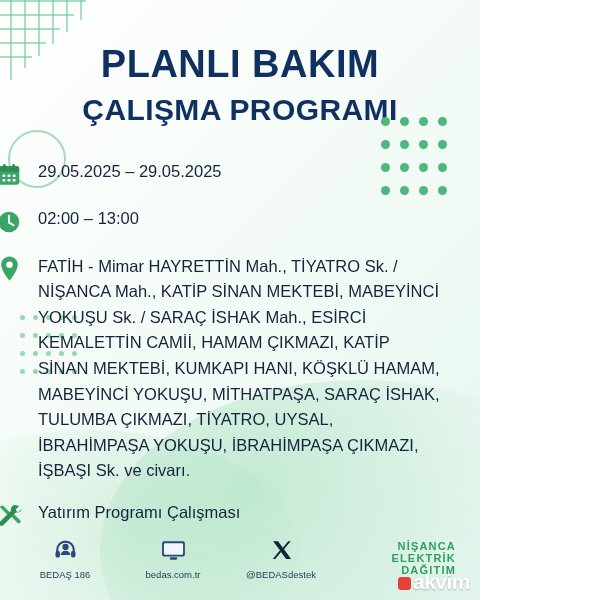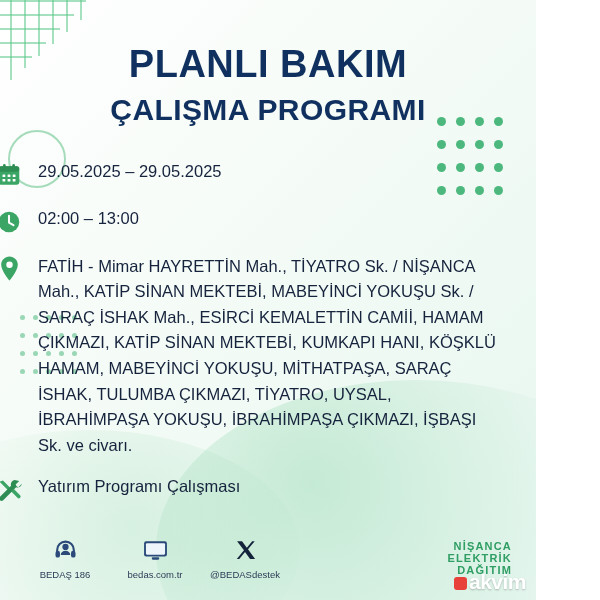--- a/index.html
+++ b/index.html
@@ -3,21 +3,21 @@
 <meta charset="utf-8">
 <style>
   * { box-sizing: border-box; margin: 0; padding: 0; }
   html, body {
     width: 600px; height: 600px;
     font-family: "Liberation Sans", sans-serif;
     overflow: hidden;
   }
   .page {
     position: relative;
-    width: 536px; height: 600px;
+    width: 480px; height: 600px;
     background: linear-gradient(135deg, #ffffff 0%, #f4fbf6 45%, #e6f6ef 100%);
     overflow: hidden;
   }
 
   
   .deco { position: absolute; pointer-events: none; }
 
   .corner-lines { top: -6px; left: -10px; width: 150px; height: 120px; }
   .corner-lines i {
     position: absolute;
@@ -92,21 +92,21 @@
 
   
   .footer {
     position: absolute;
     left: 0; right: 0; bottom: 0;
     height: 78px;
     display: flex;
     align-items: center;
     padding: 0 18px 6px 26px;
   }
-  .contacts { display: flex; gap: 12px; align-items: center; }
+  .contacts { display: flex; gap: 30px; align-items: center; }
   .contact { text-align: center; width: 78px; }
   .contact .cico { height: 28px; display: flex; align-items: center; justify-content: center; }
   .contact .clabel {
     margin-top: 5px;
     font-size: 9.5px;
     color: #2b3b56;
     white-space: nowrap;
   }
 
   .brand {

